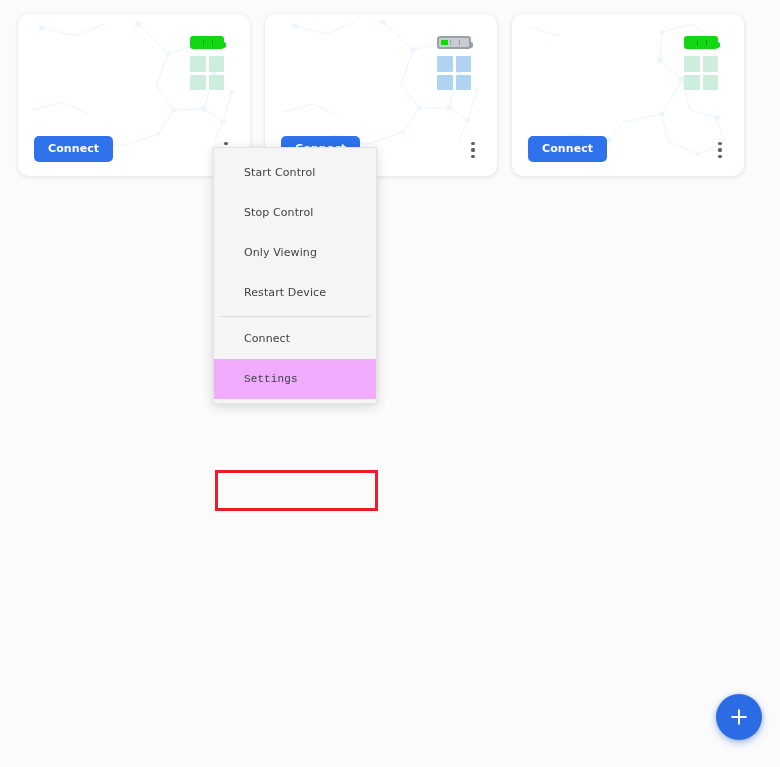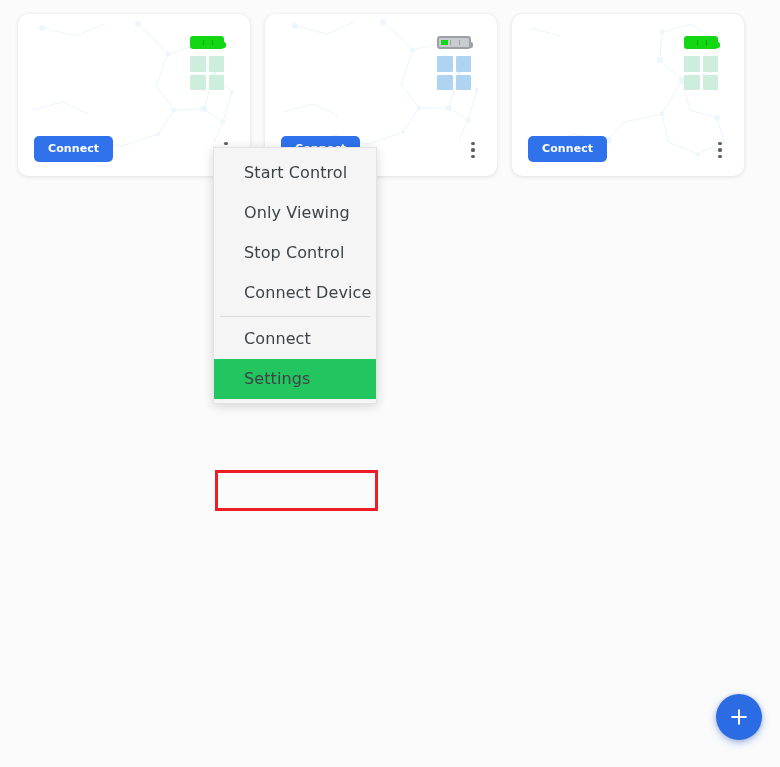--- a/index.html
+++ b/index.html
@@ -144,27 +144,27 @@
     border: 1px solid #e3e3e3;
     box-shadow: 0 2px 10px rgba(0,0,0,.16);
     padding: 5px 0 4px;
     z-index: 40;
   }
 
   .menu-item {
     height: 40px;
     line-height: 40px;
     padding-left: 30px;
-    font-size: 16px;
+    font-size: 11px;
     color: #3e4348;
     cursor: pointer;
     white-space: nowrap;
     letter-spacing: .1px;
   }
-  .menu-item.highlighted { background: #22c55e; }
+  .menu-item.highlighted { background: #f0abfc; font-family: Liberation Mono, monospace; }
 
   .menu-divider {
     height: 1px;
     background: #dcdcdc;
     margin: 3px 6px 2px 6px;
   }
 
   
   .annotation-box {
     position: absolute;
@@ -333,23 +333,23 @@
       <i></i>
         <i></i>
         <i></i>
     </button>
   </div>
 
 </div>
 
 <div class="context-menu">
   <div class="menu-item">Start Control</div>
+  <div class="menu-item">Stop Control</div>
   <div class="menu-item">Only Viewing</div>
-  <div class="menu-item">Stop Control</div>
-  <div class="menu-item">Connect Device</div>
+  <div class="menu-item">Restart Device</div>
   <div class="menu-divider"></div>
   <div class="menu-item">Connect</div>
   <div class="menu-item highlighted">Settings</div>
 </div>
 
 <div class="annotation-box"></div>
 
 <button class="fab">
   <svg width="22" height="22" viewBox="0 0 22 22">
     <path d="M11 3.4 V18.6 M3.4 11 H18.6" stroke="#ffffff" stroke-width="2" stroke-linecap="butt"></path>

